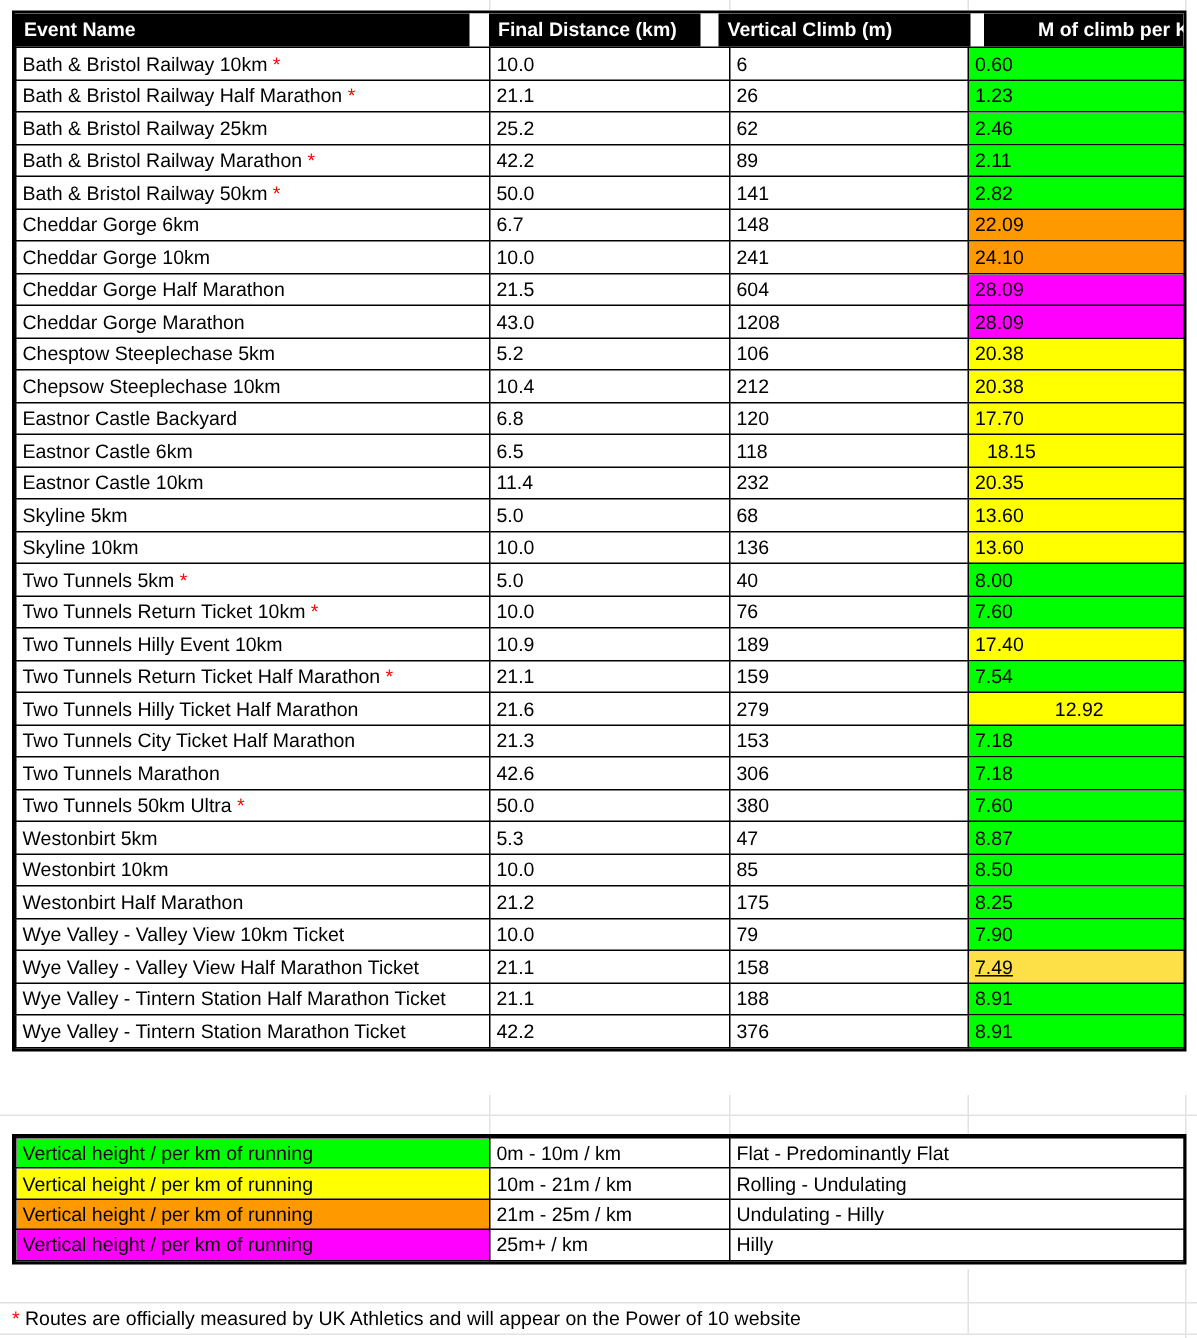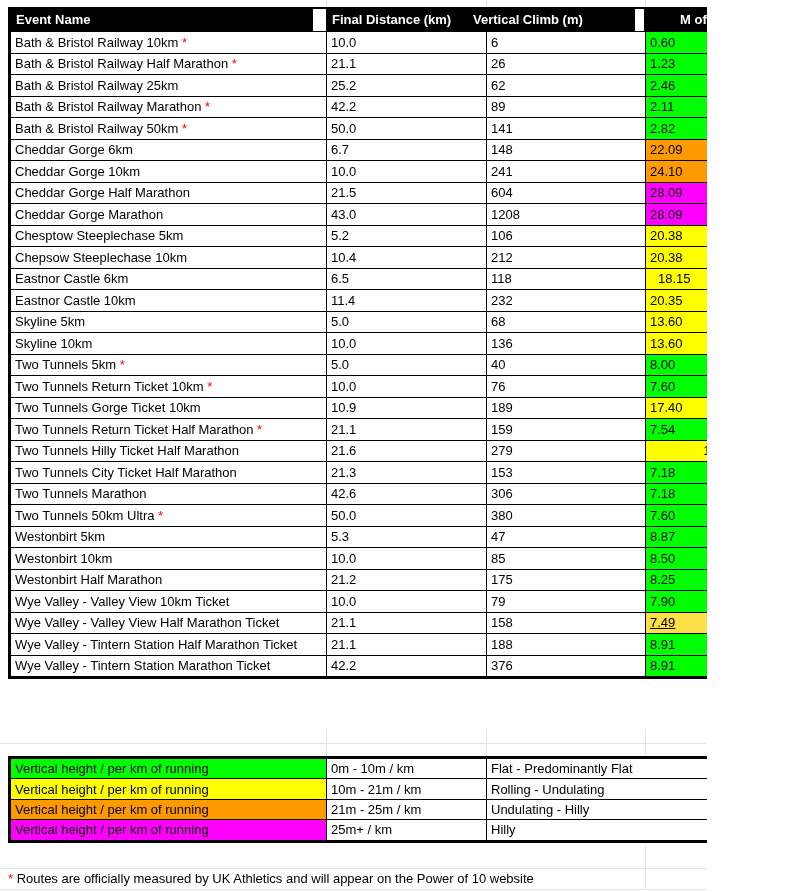--- a/index.html
+++ b/index.html
@@ -1,32 +1,32 @@
 <!DOCTYPE html>
 <html><head>
 <meta charset="utf-8">
 <style>
   html,body{margin:0;padding:0;}
   body{
     width:798px;height:892px;background:#ffffff;
     font-family:"Liberation Sans", sans-serif;
     -webkit-font-smoothing:antialiased;
   }
-  .canvas{position:relative;width:707px;height:892px;background:#fff;overflow:hidden;}
+  .canvas{position:relative;width:798px;height:892px;background:#fff;overflow:hidden;}
 
   
   .vline{position:absolute;width:1px;background:#e2e2e2;}
   .hline{position:absolute;height:1px;background:#e2e2e2;}
 
   
   .main-table{position:absolute;left:8px;top:7px;width:783px;border:2px solid #000;box-sizing:border-box;background:#fff;}
   .header-row{display:flex;height:22px;background:#fff;}
   .hcell{background:#000;color:#fff;font-weight:bold;font-size:13px;line-height:22px;padding-left:6px;box-sizing:border-box;overflow:hidden;white-space:nowrap;}
   .hc1{width:303px;margin-right:13px;}
-  .hc2{width:141px;}
+  .hc2{width:141px;margin-right:12px;}
   .hc3{width:168px;margin-right:9px;}
   .hc4{width:133px;padding-left:36px;}
 
   table.grid{border-collapse:collapse;table-layout:fixed;width:779px;}
   table.grid td{
     border:1px solid #000;height:21.5px;font-size:13px;color:#000;
     padding:0 0 0 4px;white-space:nowrap;overflow:hidden;box-sizing:border-box;vertical-align:middle;
   }
   td.ast-holder .ast{color:#ff0000;}
 
@@ -144,20 +144,26 @@
     <td style="background: rgb(255, 255, 0);">20.38</td>
   </tr>
 
   <tr>
     <td class="ast-holder"><span class="nm">Chepsow Steeplechase 10km</span><span class="ast"></span></td>
     <td>10.4</td>
     <td>212</td>
     <td style="background: rgb(255, 255, 0);">20.38</td>
   </tr>
 
+  <tr>
+    <td class="ast-holder"><span class="nm">Eastnor Castle Backyard</span><span class="ast"></span></td>
+    <td>6.8</td>
+    <td>120</td>
+    <td style="background: rgb(255, 255, 0);">17.70</td>
+  </tr>
 
   <tr>
     <td class="ast-holder"><span class="nm">Eastnor Castle 6km</span><span class="ast"></span></td>
     <td>6.5</td>
     <td>118</td>
     <td style="background: rgb(255, 255, 0); padding-left: 12px;">18.15</td>
   </tr>
 
   <tr>
     <td class="ast-holder"><span class="nm">Eastnor Castle 10km</span><span class="ast"></span></td>
@@ -188,21 +194,21 @@
   </tr>
 
   <tr>
     <td class="ast-holder"><span class="nm">Two Tunnels Return Ticket 10km</span><span class="ast"> *</span></td>
     <td>10.0</td>
     <td>76</td>
     <td style="background: rgb(0, 255, 0);">7.60</td>
   </tr>
 
   <tr>
-    <td class="ast-holder"><span class="nm">Two Tunnels Gorge Ticket 10km</span><span class="ast"></span></td>
+    <td class="ast-holder"><span class="nm">Two Tunnels Hilly Event 10km</span><span class="ast"></span></td>
     <td>10.9</td>
     <td>189</td>
     <td style="background: rgb(255, 255, 0);">17.40</td>
   </tr>
 
   <tr>
     <td class="ast-holder"><span class="nm">Two Tunnels Return Ticket Half Marathon</span><span class="ast"> *</span></td>
     <td>21.1</td>
     <td>159</td>
     <td style="background: rgb(0, 255, 0);">7.54</td>

